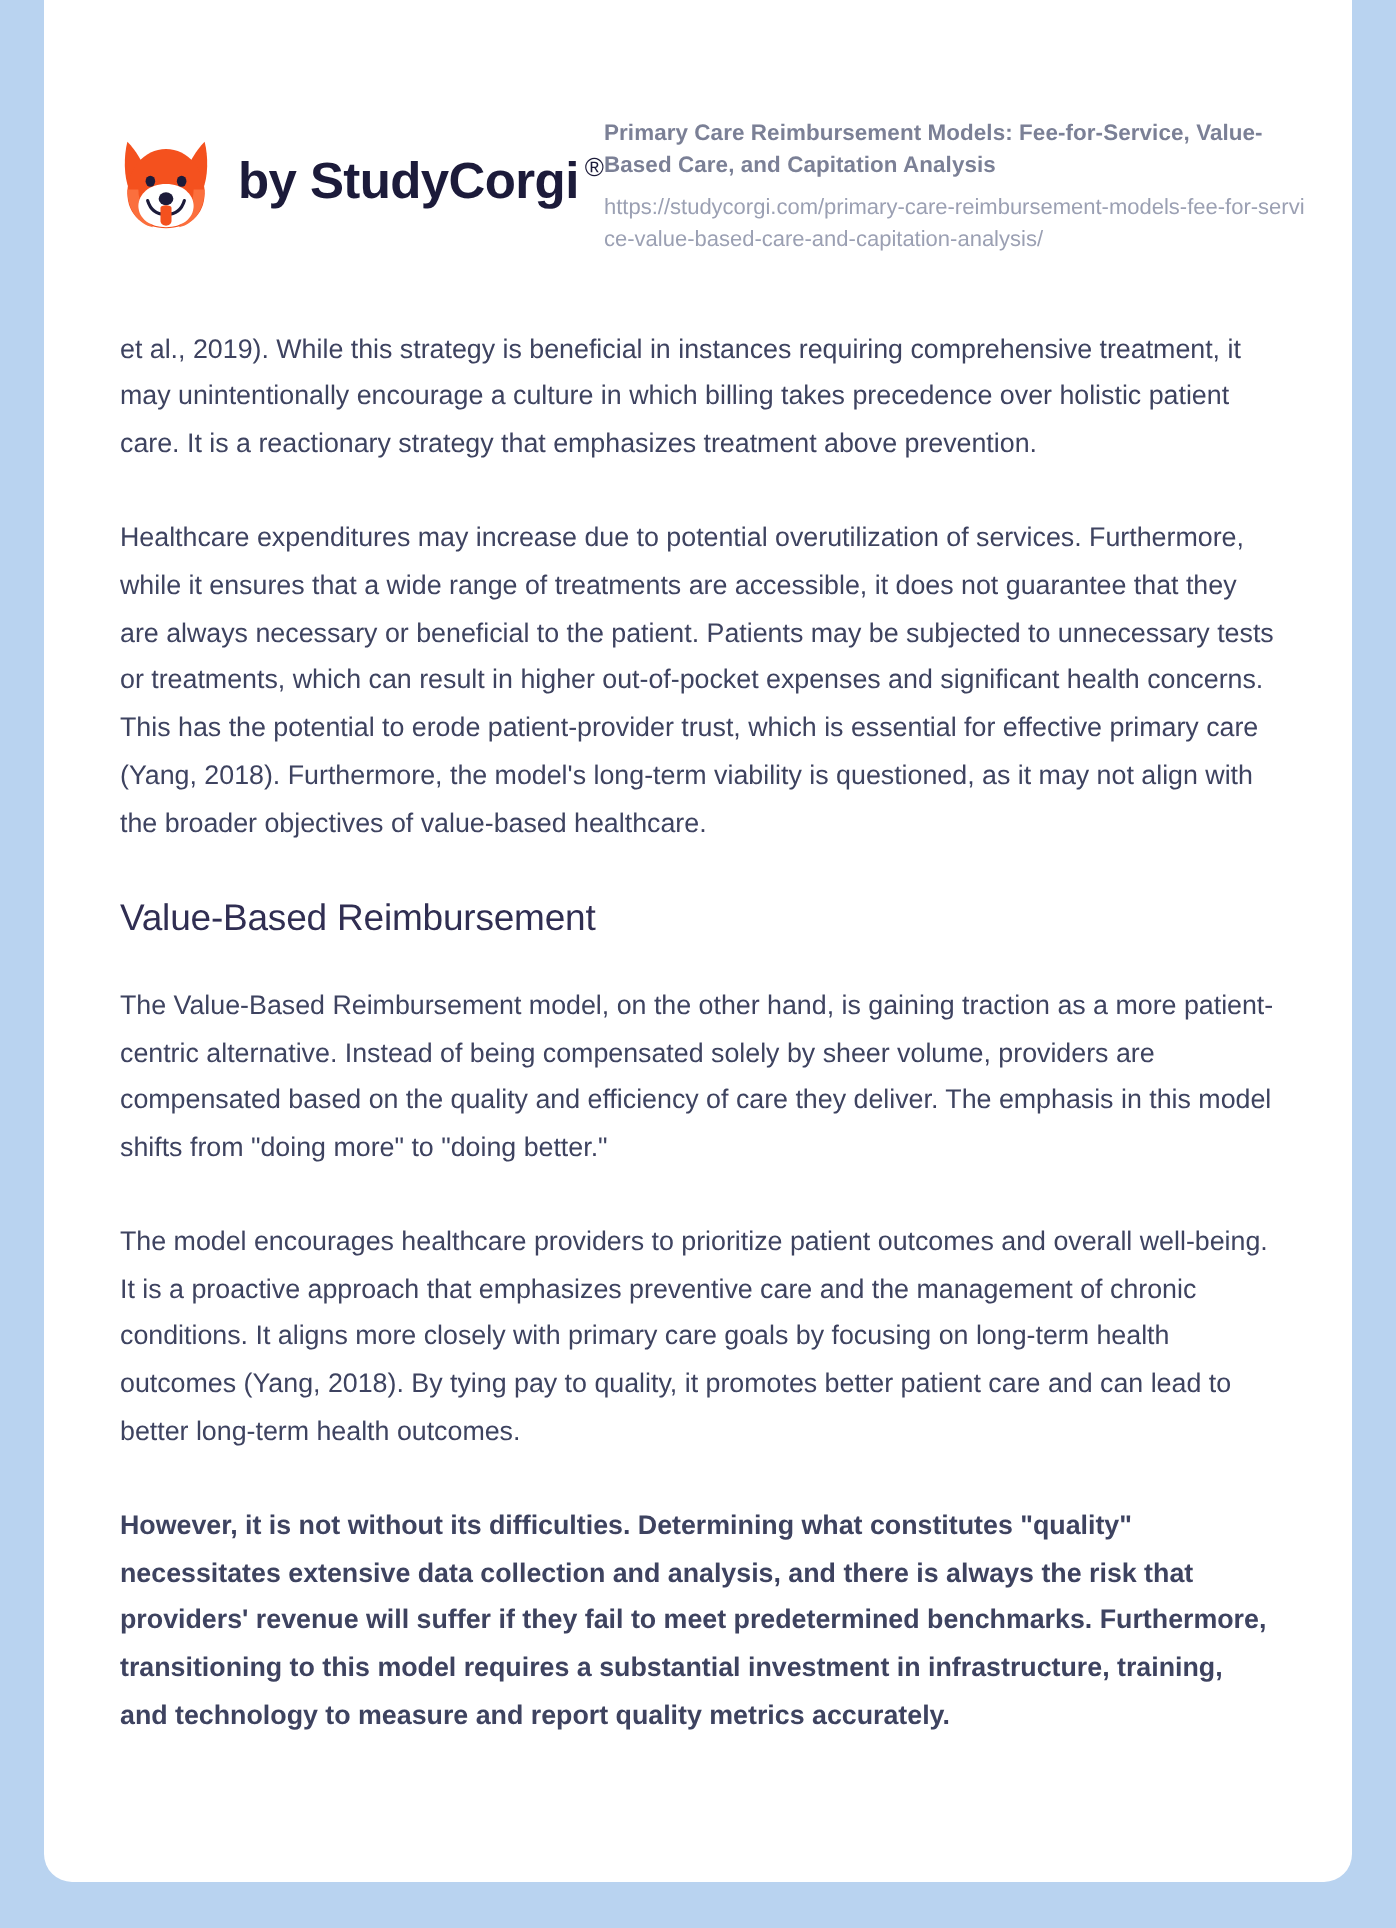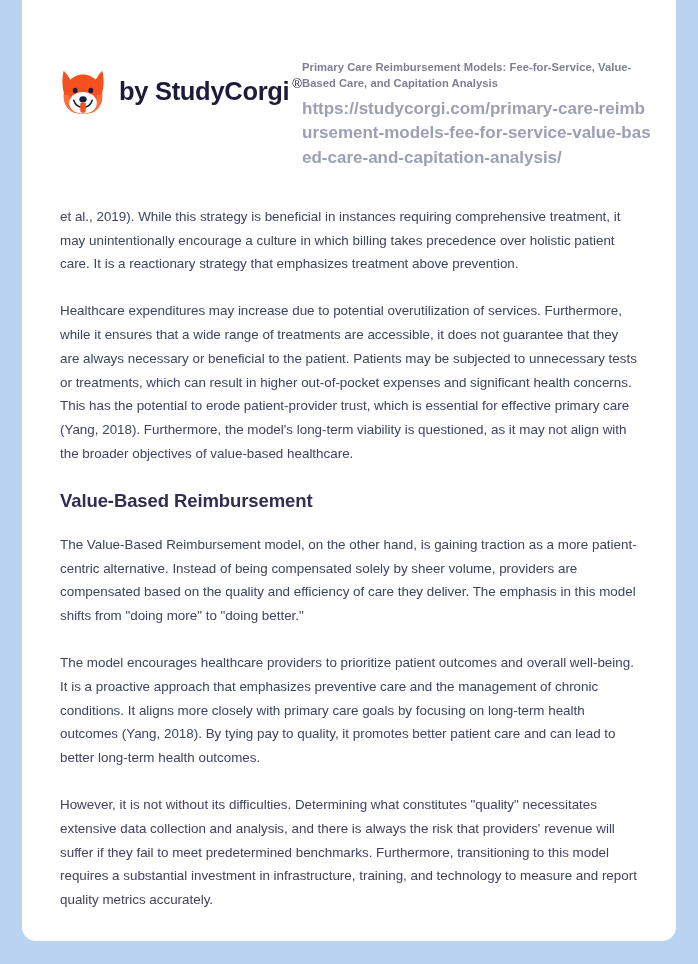--- a/index.html
+++ b/index.html
@@ -90,22 +90,22 @@
   .header-title {
     font-size: 11.2px;
     font-weight: bold;
     color: #7b8096;
     line-height: 1.42;
     letter-spacing: 0.05px;
   }
 
   .header-url {
     margin-top: 5px;
-    font-size: 17px;
-    font-weight: bold;
+    font-size: 11px;
+    font-weight: normal;
     color: #9ba0b3;
     line-height: 1.45;
     word-break: break-all;
   }
 
   
   .doc-body {
     padding: 0 38px 0 38px;
     margin-top: 34px;
   }
@@ -113,25 +113,26 @@
   .doc-body p {
     font-size: 13.4px;
     line-height: 23.8px;
     color: #3e4360;
     margin-bottom: 23px;
     text-align: left;
   }
 
   .doc-body p:last-child {
     margin-bottom: 0;
+    font-weight: bold;
   }
 
   .section-heading {
     font-size: 18.5px;
-    font-weight: bold;
+    font-weight: normal;
     color: #302e52;
     line-height: 1.3;
     margin-top: 18px;
     margin-bottom: 20px;
     letter-spacing: -0.1px;
   }
 </style>
 </head>
 <body>
 

